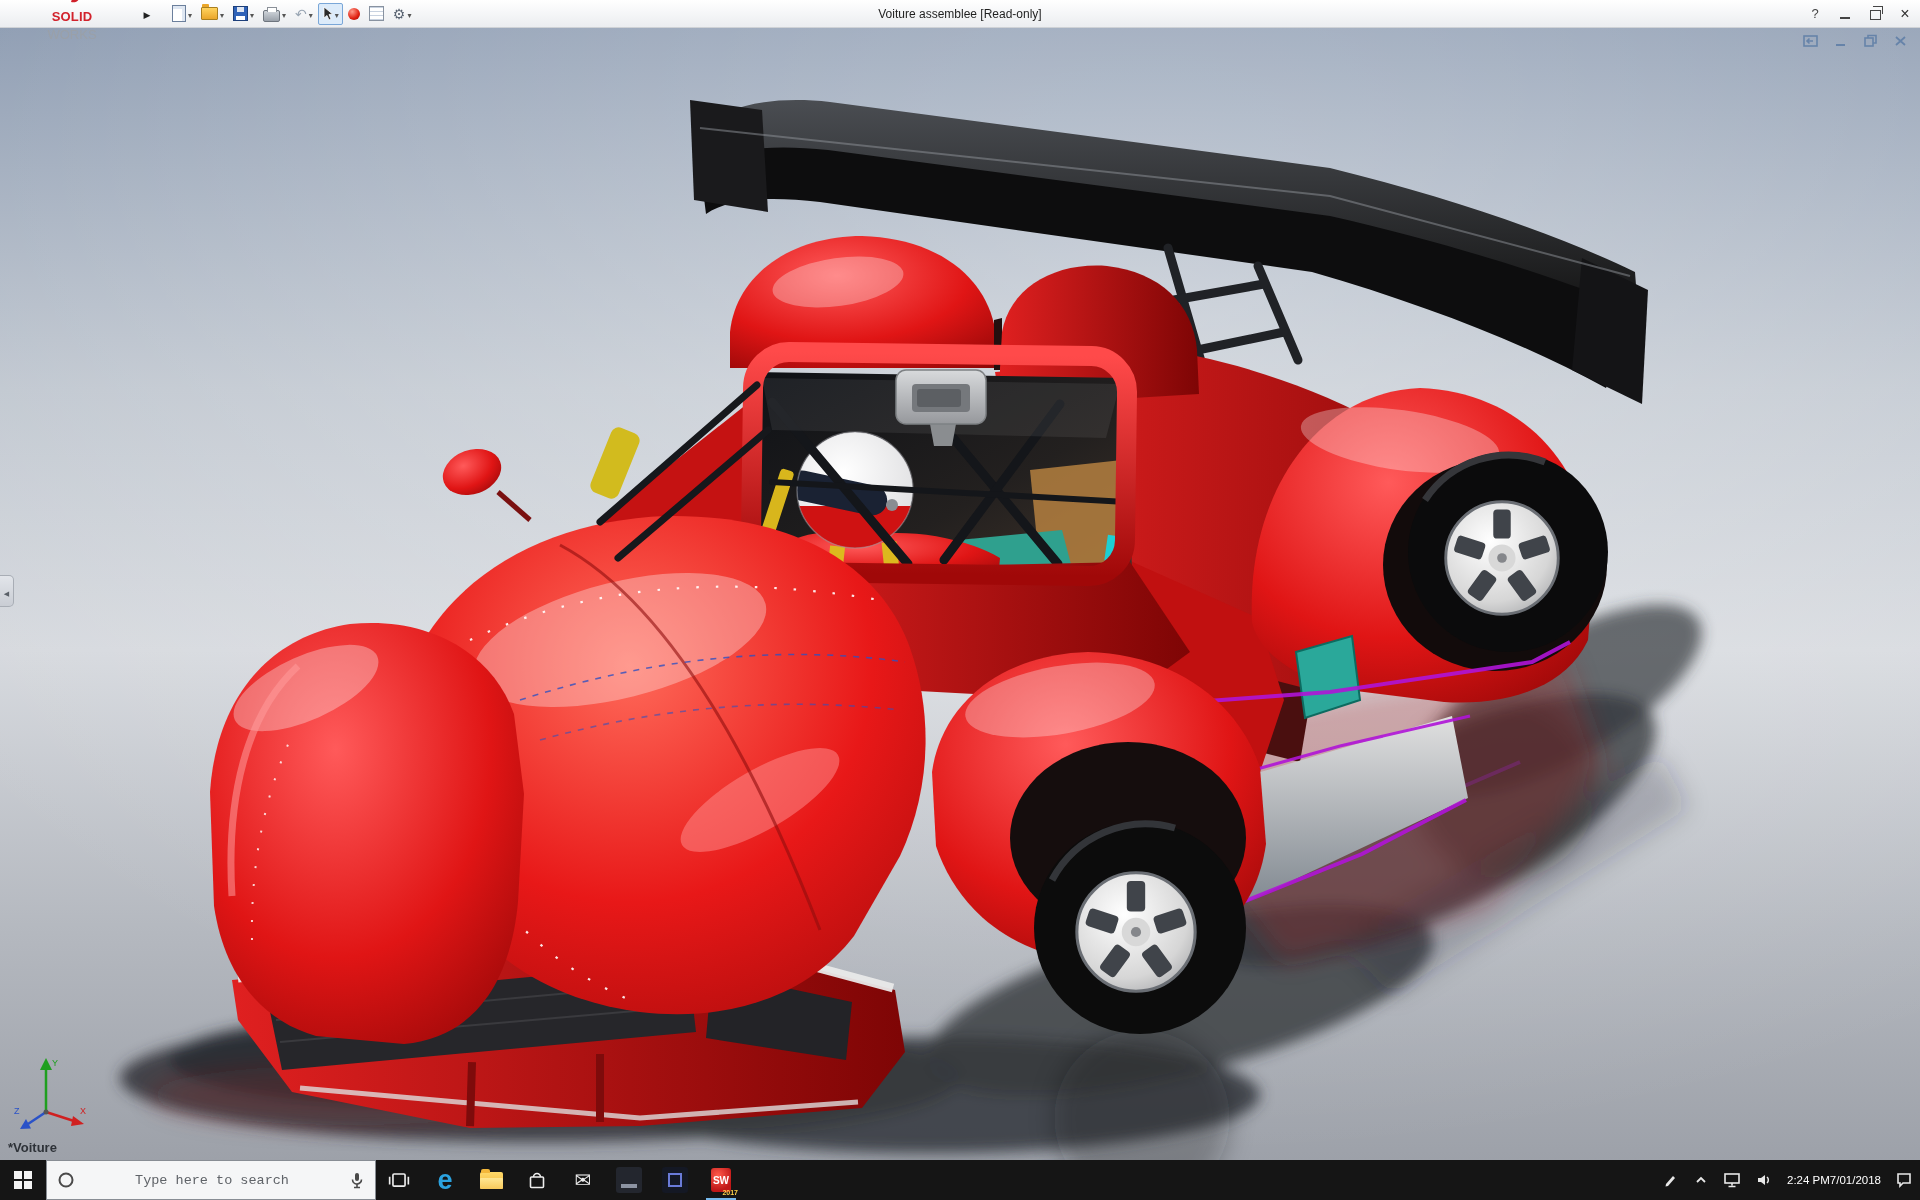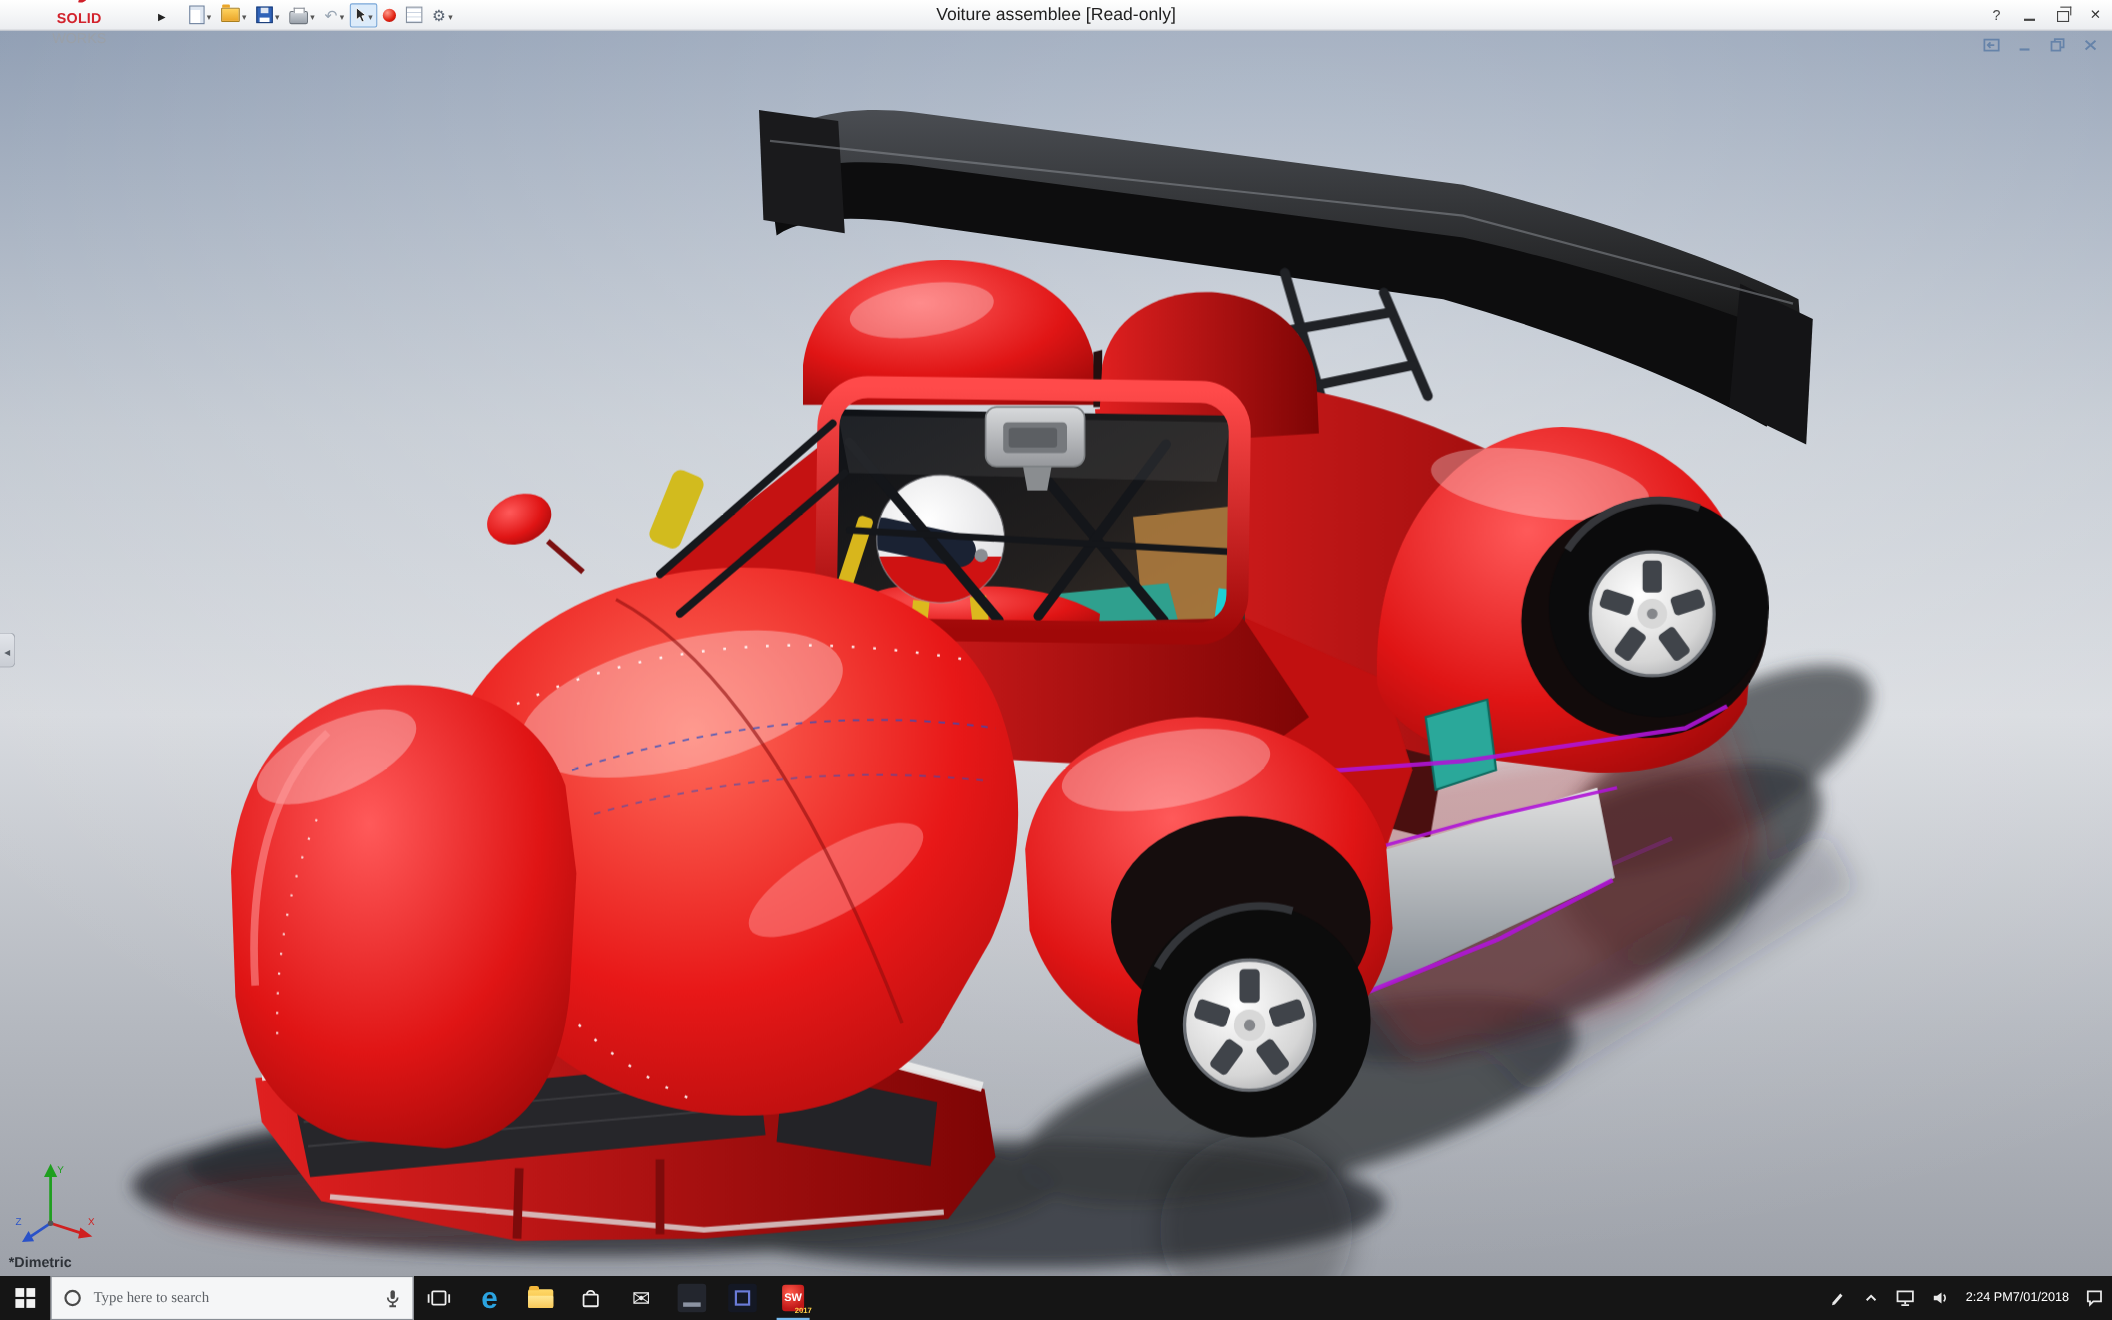--- a/index.html
+++ b/index.html
@@ -33,21 +33,21 @@
   .ic-printer{width:15px;height:10px;background:linear-gradient(#cfd4da,#9aa1aa);
     border:1px solid #6e757e;border-radius:2px;position:relative;margin-top:4px;}
   .ic-printer::before{content:"";position:absolute;top:-4px;left:3px;width:8px;height:4px;
     background:#fff;border:1px solid #8a9098;border-bottom:none;}
   .ic-undo::before{content:"↶";font-size:14px;color:#9aa6b4;}
   .ic-ball{width:12px;height:12px;border-radius:50%;
     background:radial-gradient(circle at 35% 30%,#ff9a8a,#e02010 60%,#8f0a0a);}
   .ic-sheet{width:13px;height:13px;background:#fff;border:1px solid #8892a0;
     background-image:linear-gradient(#c8d2e0 1px, transparent 1px);background-size:100% 4px;}
   .ic-gear::before{content:"⚙";font-size:14px;color:#5a6472;}
-  .title{position:absolute;left:50%;transform:translateX(-50%);font-size:16px;color:#1f1f1f;white-space:nowrap;}
+  .title{position:absolute;left:50%;transform:translateX(-50%);font-size:12px;color:#1f1f1f;white-space:nowrap;}
   .win-controls{margin-left:auto;display:flex;align-items:stretch;height:100%;}
   .wc{width:30px;display:flex;align-items:center;justify-content:center;background:none;border:none;
       color:#444;font-size:13px;cursor:pointer;padding:0;}
   .minbar{width:10px;height:2px;background:#444;margin-top:8px;}
   .restorebox{width:9px;height:8px;border:1.5px solid #444;position:relative;top:1px;}
   .restorebox::before{content:"";position:absolute;top:-4.5px;left:2px;width:9px;height:7px;
     border:1.5px solid #444;border-bottom:none;border-left:none;}
   .glyph-close::before{content:"×";font-size:16px;color:#333;}
 
   
@@ -66,21 +66,21 @@
   .taskbar{position:absolute;bottom:0;left:0;width:1920px;height:40px;background:#151515;
     display:flex;align-items:center;z-index:10;}
   .tb-app{width:46px;height:40px;display:flex;align-items:center;justify-content:center;
     background:none;border:none;cursor:pointer;position:relative;flex:0 0 auto;}
   .tb-app.active::after{content:"";position:absolute;bottom:0;left:8px;right:8px;height:2px;background:#76b9ed;}
   .win-logo{display:grid;grid-template-columns:8px 8px;grid-template-rows:8px 8px;gap:1.5px;}
   .win-logo i{background:#f2f2f2;display:block;}
   .searchbox{width:330px;height:40px;background:#f5f6f7;border:1px solid #888d94;display:flex;
     align-items:center;padding:0 10px;gap:8px;box-sizing:border-box;flex:0 0 auto;}
   .searchbox input{flex:1;border:none;outline:none;background:transparent;font-size:13.5px;color:#a16207;
-    font-family:Liberation Serif, serif;min-width:0;}
+    font-family:Liberation Mono, monospace;min-width:0;text-align:center;}
   .searchbox input::placeholder{color:#5f6368;}
   .edge-e{font-size:27px;font-weight:bold;color:#2ba3e0;line-height:1;}
   .folder-icon{width:23px;height:17px;background:linear-gradient(#ffd969,#f3b73a);border-radius:2px;position:relative;}
   .folder-icon::before{content:"";position:absolute;top:-3px;left:1px;width:9px;height:4px;
     background:#f3b73a;border-radius:2px 2px 0 0;}
   .folder-icon::after{content:"";position:absolute;left:0;bottom:0;width:23px;height:11px;
     background:linear-gradient(#ffe793,#f8c95a);border-radius:1px;}
   .glyph-mail::before{content:"✉";color:#ededed;font-size:20px;}
   .dark-app-a{width:26px;height:26px;background:#23262e;border-radius:3px;position:relative;}
   .dark-app-a::after{content:"";position:absolute;left:5px;bottom:5px;width:16px;height:4px;background:#8c93a2;}
@@ -465,21 +465,21 @@
       <line x1="34" y1="62" x2="62" y2="71" stroke="#d02020" stroke-width="2.5"></line>
       <path d="M72,74 L61,66 L59,76 Z" fill="#d02020"></path>
       <line x1="34" y1="62" x2="16" y2="74" stroke="#2a52c8" stroke-width="2.5"></line>
       <path d="M8,79 L19,78.5 L14,69 Z" fill="#2a52c8"></path>
       <circle cx="34" cy="62" r="2.5" fill="#555"></circle>
       <text x="40" y="16" font-size="9" fill="#1f9f1f">Y</text>
       <text x="68" y="64" font-size="9" fill="#d02020">X</text>
       <text x="2" y="64" font-size="9" fill="#2a52c8">Z</text>
     </svg>
 
-    <div class="view-label">*Dimetric</div>
+    <div class="view-label">*Voiture</div>
   </div>
 
   <footer class="taskbar">
     <button class="tb-app">
       <span class="win-logo">
           <i></i>
           <i></i>
           <i></i>
           <i></i>
         </span>

